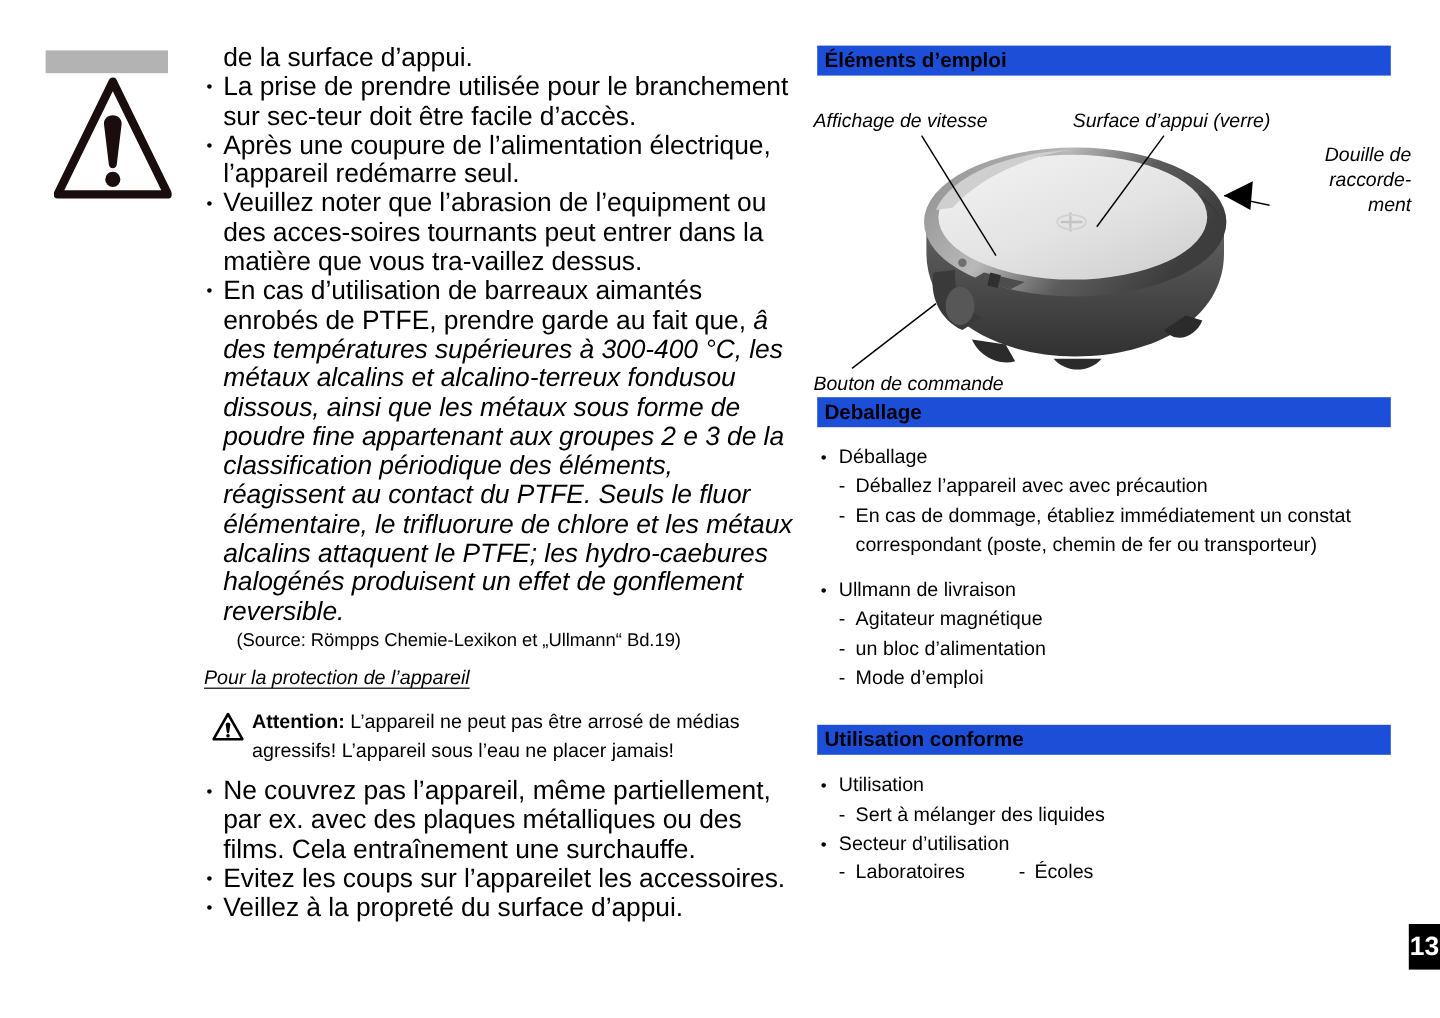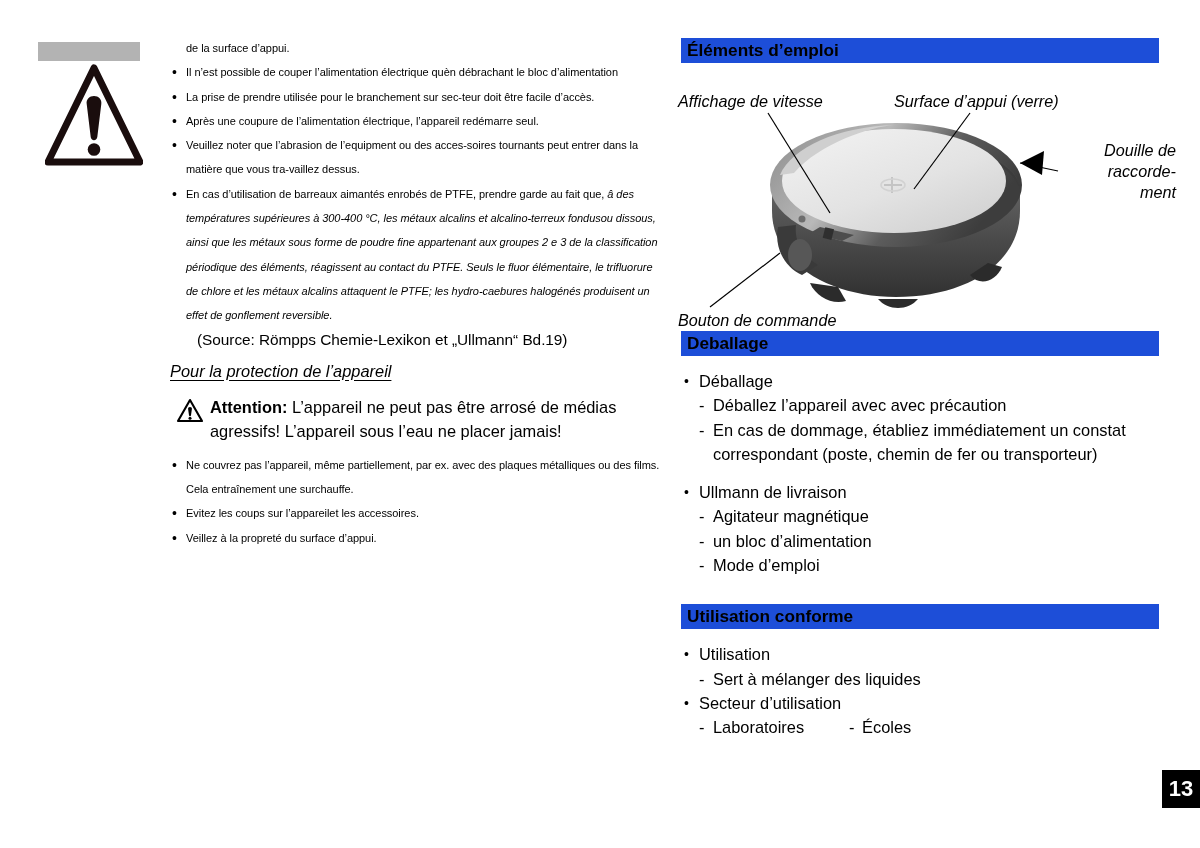--- a/index.html
+++ b/index.html
@@ -47,21 +47,21 @@
   .big-warning svg { display: block; }
 
   
   .left-col {
     position: absolute;
     left: 170px;
     top: 36px;
     width: 492px;
   }
   .para {
-    font-size: 11px;
+    font-size: 22px;
     line-height: 24.3px;
     letter-spacing: -0.05px;
   }
   .lead-line {
     margin: 0 0 0 16px;
   }
   .bullet-item {
     position: relative;
     padding-left: 16px;
     margin-top: 0;
@@ -185,37 +185,37 @@
   }
   .fig-label {
     position: absolute;
     font-style: italic;
     font-size: 16.2px;
     line-height: 21px;
     white-space: pre-line;
   }
   #label-affichage { left: 8px;  top: 6px; }
   #label-surface   { left: 224px; top: 6px; }
-  #label-douille   { left: 394px; top: 55px; width: 112px; text-align: right; }
+  #label-douille   { left: 394px; top: 34px; width: 112px; text-align: right; }
   #label-bouton    { left: 8px;  top: 225px; }
 
   .fig-photo {
     position: absolute;
     left: 88px;
     top: 30px;
     width: 272px;
     height: 200px;
   }
 
   
   .page-num {
     position: absolute;
     right: 0;
     top: 770px;
-    width: 38px;
+    width: 26px;
     height: 38px;
     background: #000000;
     color: #ffffff;
     font-weight: bold;
     font-size: 22px;
     display: flex;
     align-items: center;
     justify-content: center;
   }
 </style>
@@ -232,21 +232,20 @@
         <path d="M49 33 C53.5 33 57 36.5 56.3 41 L52.3 74 C52.1 76 50.7 77.2 49 77.2 C47.3 77.2 45.9 76 45.7 74 L41.7 41 C41 36.5 44.5 33 49 33 Z" fill="#1a0d0d"></path>
         <circle cx="49" cy="86.5" r="6.3" fill="#1a0d0d"></circle>
       </svg>
     </div>
   </div>
 
   <div class="left-col">
 
     <div class="para lead-line">de la surface d’appui.</div>
 
-    <div class="para bullet-item">Il n’est possible de couper l’alimentation électrique quèn débrachant le bloc d’alimentation</div>
     <div class="para bullet-item">La prise de prendre utilisée pour le branchement sur sec-teur doit être facile d’accès.</div>
     <div class="para bullet-item">Après une coupure de l’alimentation électrique, l’appareil redémarre seul.</div>
     <div class="para bullet-item">Veuillez noter que l’abrasion de l’equipment ou des acces-soires tournants peut entrer dans la matière que vous tra-vaillez dessus.</div>
 
     <div class="para bullet-item"><span>En cas d’utilisation de barreaux aimantés enrobés de PTFE, prendre garde au fait que, </span><span class="ital">â des températures supérieures à 300-400 °C, les métaux alcalins et alcalino-terreux fondusou dissous, ainsi que les métaux sous forme de poudre fine appartenant aux groupes 2 e 3 de la classification périodique des éléments, réagissent au contact du PTFE. Seuls le fluor élémentaire, le trifluorure de chlore et les métaux alcalins attaquent le PTFE; les hydro-caebures halogénés produisent un effet de gonflement reversible.</span></div>
 
     <div class="para src-line">(Source: Römpps Chemie-Lexikon et „Ullmann“ Bd.19)</div>
 
     <div class="subhead">Pour la protection de l’appareil</div>
 

